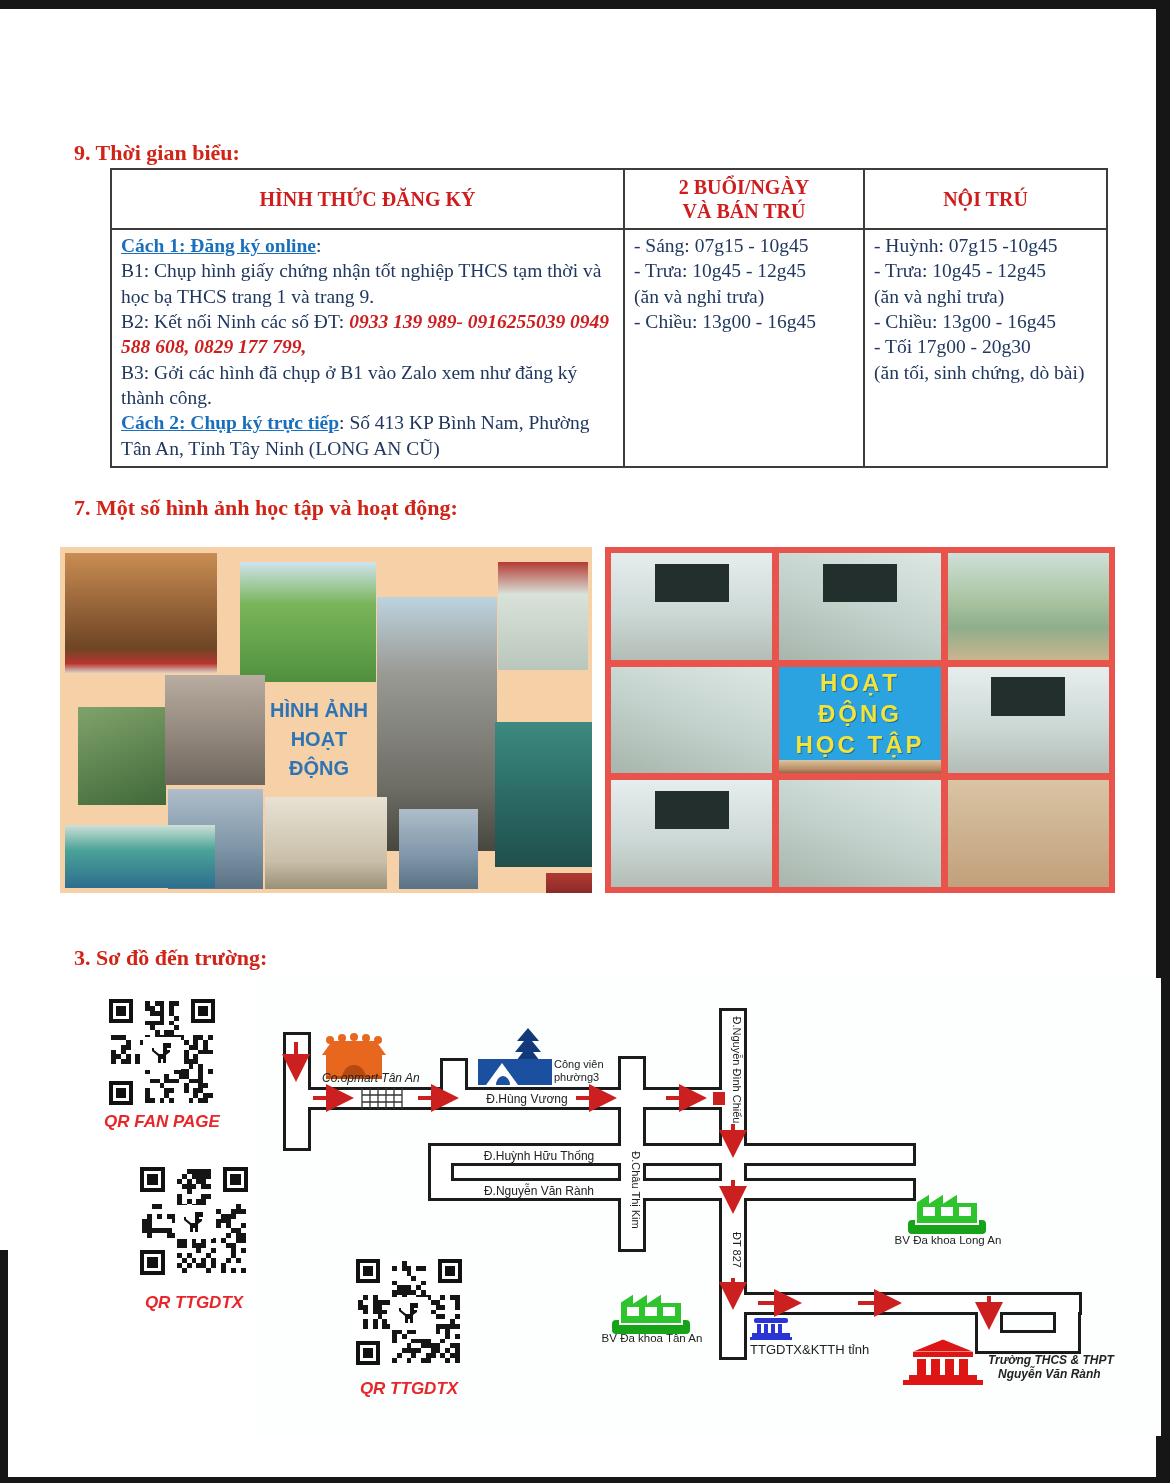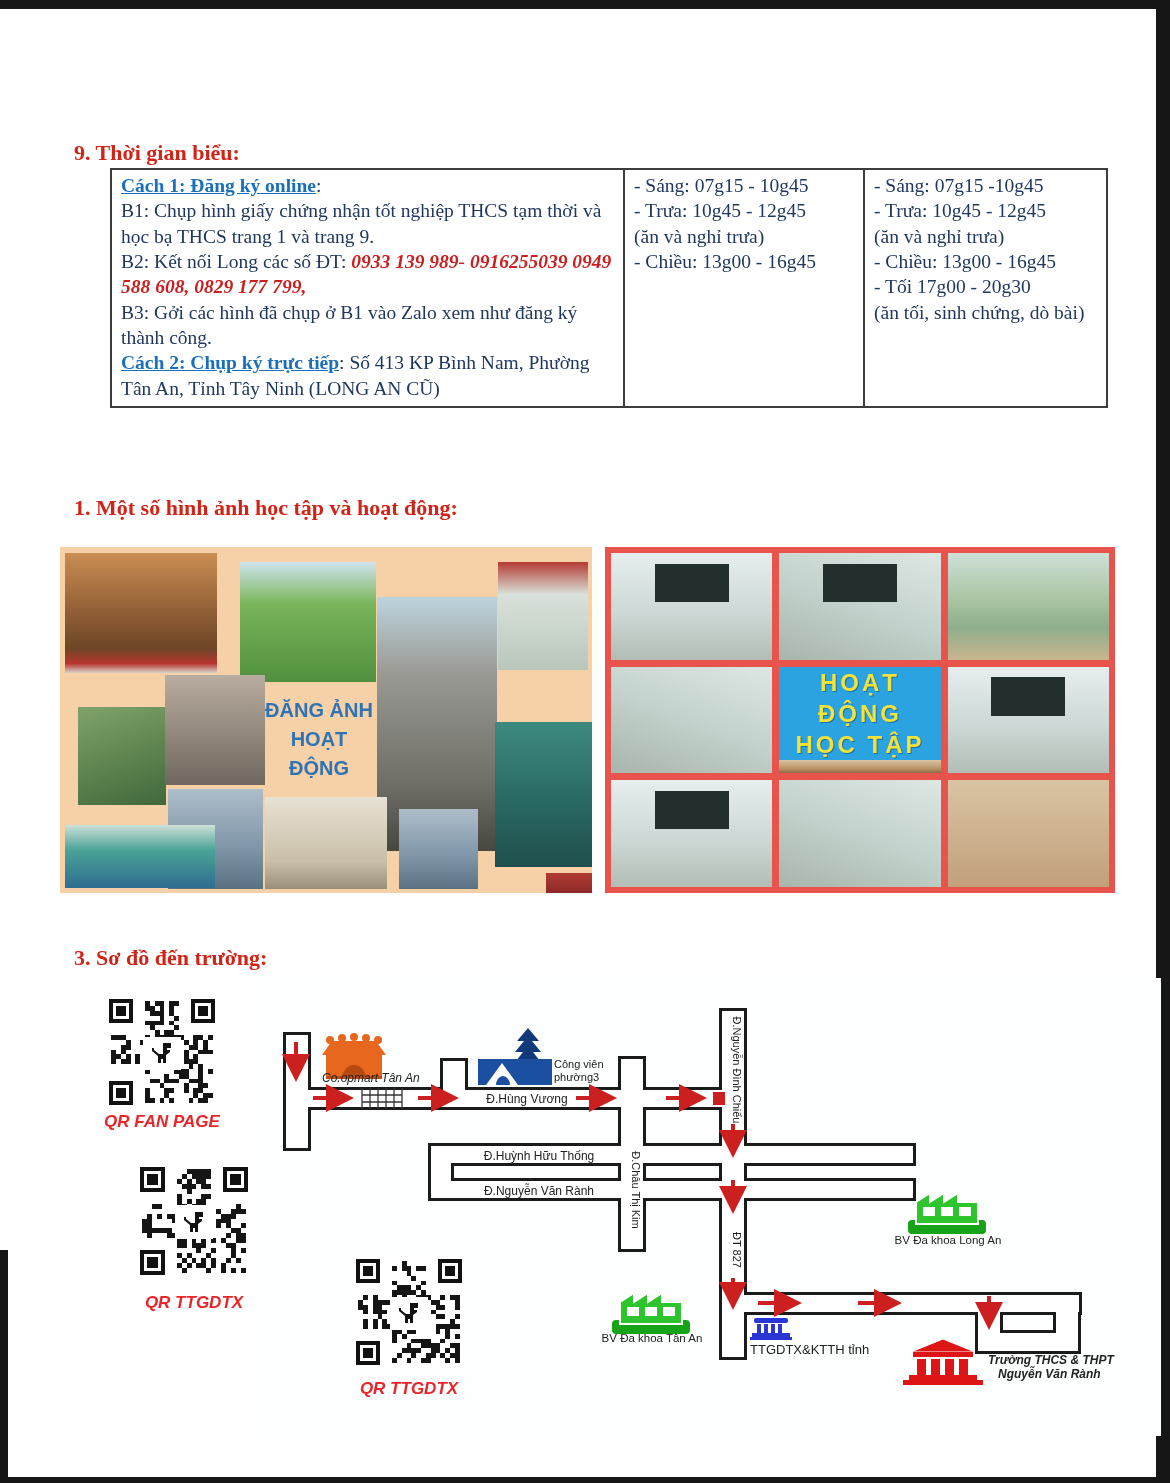--- a/index.html
+++ b/index.html
@@ -90,63 +90,71 @@
 
   <div class="sec-head" style="top:140px">9. Thời gian biểu:</div>
 
   <table class="tt">
     <colgroup>
         <col style="width:513px">
         <col style="width:240px">
         <col style="width:243px">
       </colgroup>
     <tbody>
+        <tr>
+      <th>HÌNH THỨC ĐĂNG KÝ</th>
+      <th>
+            <div>2 BUỔI/NGÀY</div>
+            <div>VÀ BÁN TRÚ</div>
+          </th>
+      <th>NỘI TRÚ</th>
+    </tr>
     <tr>
       <td class="c1">
         <p><span class="blue-u">Cách 1:  Đăng ký online</span><span>:</span></p>
         <p>B1: Chụp hình giấy chứng nhận tốt nghiệp THCS tạm thời và  học bạ THCS trang 1 và trang 9.</p>
-        <p><span>B2: Kết nối Long các số ĐT: </span><span class="phone">0933 139 989- 0916255039 0949 588 608, 0829 177 799,</span></p>
+        <p><span>B2: Kết nối Ninh các số ĐT: </span><span class="phone">0933 139 989- 0916255039 0949 588 608, 0829 177 799,</span></p>
         <p>B3: Gởi các hình đã chụp ở B1 vào Zalo xem như đăng ký thành công.</p>
         <p><span class="blue-u">Cách 2:  Chụp ký trực tiếp</span><span>: Số 413 KP Bình Nam, Phường Tân An, Tỉnh Tây Ninh (LONG AN CŨ)</span></p>
       </td>
       <td>
         <div>- Sáng: 07g15 - 10g45</div>
         <div>- Trưa: 10g45 - 12g45</div>
         <div>(ăn và nghỉ trưa)</div>
         <div>- Chiều: 13g00 - 16g45</div>
       </td>
       <td>
-        <div>- Sáng: 07g15 -10g45</div>
+        <div>- Huỳnh: 07g15 -10g45</div>
         <div>- Trưa: 10g45 - 12g45</div>
         <div>(ăn và nghỉ trưa)</div>
         <div>- Chiều: 13g00 - 16g45</div>
         <div>- Tối 17g00 - 20g30</div>
         <div>(ăn tối, sinh chứng, dò bài)</div>
       </td>
     </tr>
   </tbody>
     </table>
 
-  <div class="sec-head" style="top:495px">1. Một số hình ảnh học tập và hoạt động:</div>
+  <div class="sec-head" style="top:495px">7. Một số hình ảnh học tập và hoạt động:</div>
 
   <div class="collage-left">
     <div class="tile g-aud" style="left:5px;top:6px;width:152px;height:120px"></div>
     <div class="tile g-field" style="left:180px;top:15px;width:136px;height:120px"></div>
     <div class="tile g-build" style="left:317px;top:50px;width:120px;height:254px"></div>
     <div class="tile g-class" style="left:438px;top:15px;width:90px;height:108px"></div>
     <div class="tile g-cook" style="left:18px;top:160px;width:88px;height:98px"></div>
     <div class="tile g-cab" style="left:105px;top:128px;width:100px;height:110px"></div>
     <div class="tile g-dance" style="left:108px;top:242px;width:95px;height:100px"></div>
     <div class="tile g-badm" style="left:5px;top:278px;width:150px;height:63px"></div>
     <div class="tile g-chess" style="left:205px;top:250px;width:122px;height:92px"></div>
     <div class="tile g-dance" style="left:339px;top:262px;width:79px;height:80px"></div>
     <div class="tile g-teal" style="left:435px;top:175px;width:97px;height:145px"></div>
     <div class="tile g-red" style="left:486px;top:326px;width:46px;height:20px"></div>
     <div class="cl-label">
-      <span>ĐĂNG ẢNH</span>
+      <span>HÌNH ẢNH</span>
       <span>HOẠT ĐỘNG</span>
     </div>
   </div>
 
   <div class="collage-right">
     <div class="rt r-room board"></div>
     <div class="rt r-room2 board"></div>
     <div class="rt r-out"></div>
     <div class="rt r-room2"></div>
     <div class="rt center-cell">

